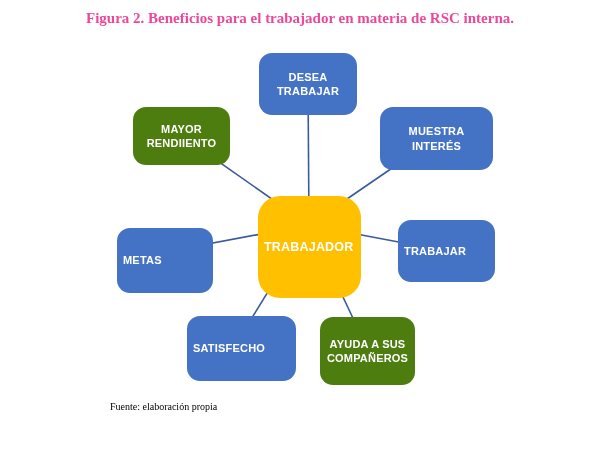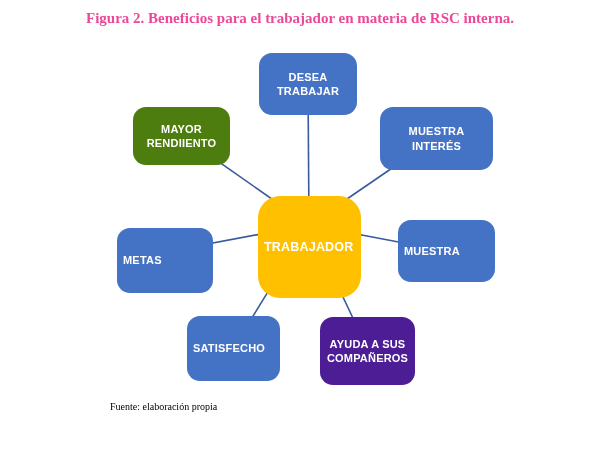--- a/index.html
+++ b/index.html
@@ -83,32 +83,32 @@
 
   <div class="node" style="left: 380px; top: 107px; width: 113px; height: 63px; background-color: rgb(68, 114, 196);">
     <span>MUESTRA INTERÉS</span>
   </div>
 
   <div class="node" style="left: 133px; top: 107px; width: 97px; height: 58px; background-color: #4d7c0f;">
     <span>MAYOR RENDIIENTO</span>
   </div>
 
   <div class="node" style="left: 398px; top: 220px; width: 97px; height: 62px; background-color: rgb(68, 114, 196);">
-    <span>MUESTRA</span>
+    <span>TRABAJAR</span>
   </div>
 
   <div class="node" style="left: 117px; top: 228px; width: 96px; height: 65px; background-color: rgb(68, 114, 196);">
     <span>METAS</span>
   </div>
 
-  <div class="node" style="left: 187px; top: 316px; width: 93px; height: 65px; background-color: rgb(68, 114, 196);">
+  <div class="node" style="left: 187px; top: 316px; width: 109px; height: 65px; background-color: rgb(68, 114, 196);">
     <span>SATISFECHO</span>
   </div>
 
-  <div class="node" style="left: 320px; top: 317px; width: 95px; height: 68px; background-color: #4c1d95;">
+  <div class="node" style="left: 320px; top: 317px; width: 95px; height: 68px; background-color: #4d7c0f;">
     <span>AYUDA A SUS COMPAÑEROS</span>
   </div>
 
   <div class="node center" style="left: 258px; top: 174px; width: 103px; height: 102px; background-color: rgb(255, 192, 0); margin-top: 22px;">
     <span>TRABAJADOR</span>
   </div>
 
   <div class="source-note">Fuente: elaboración propia</div>
 
 </div>

